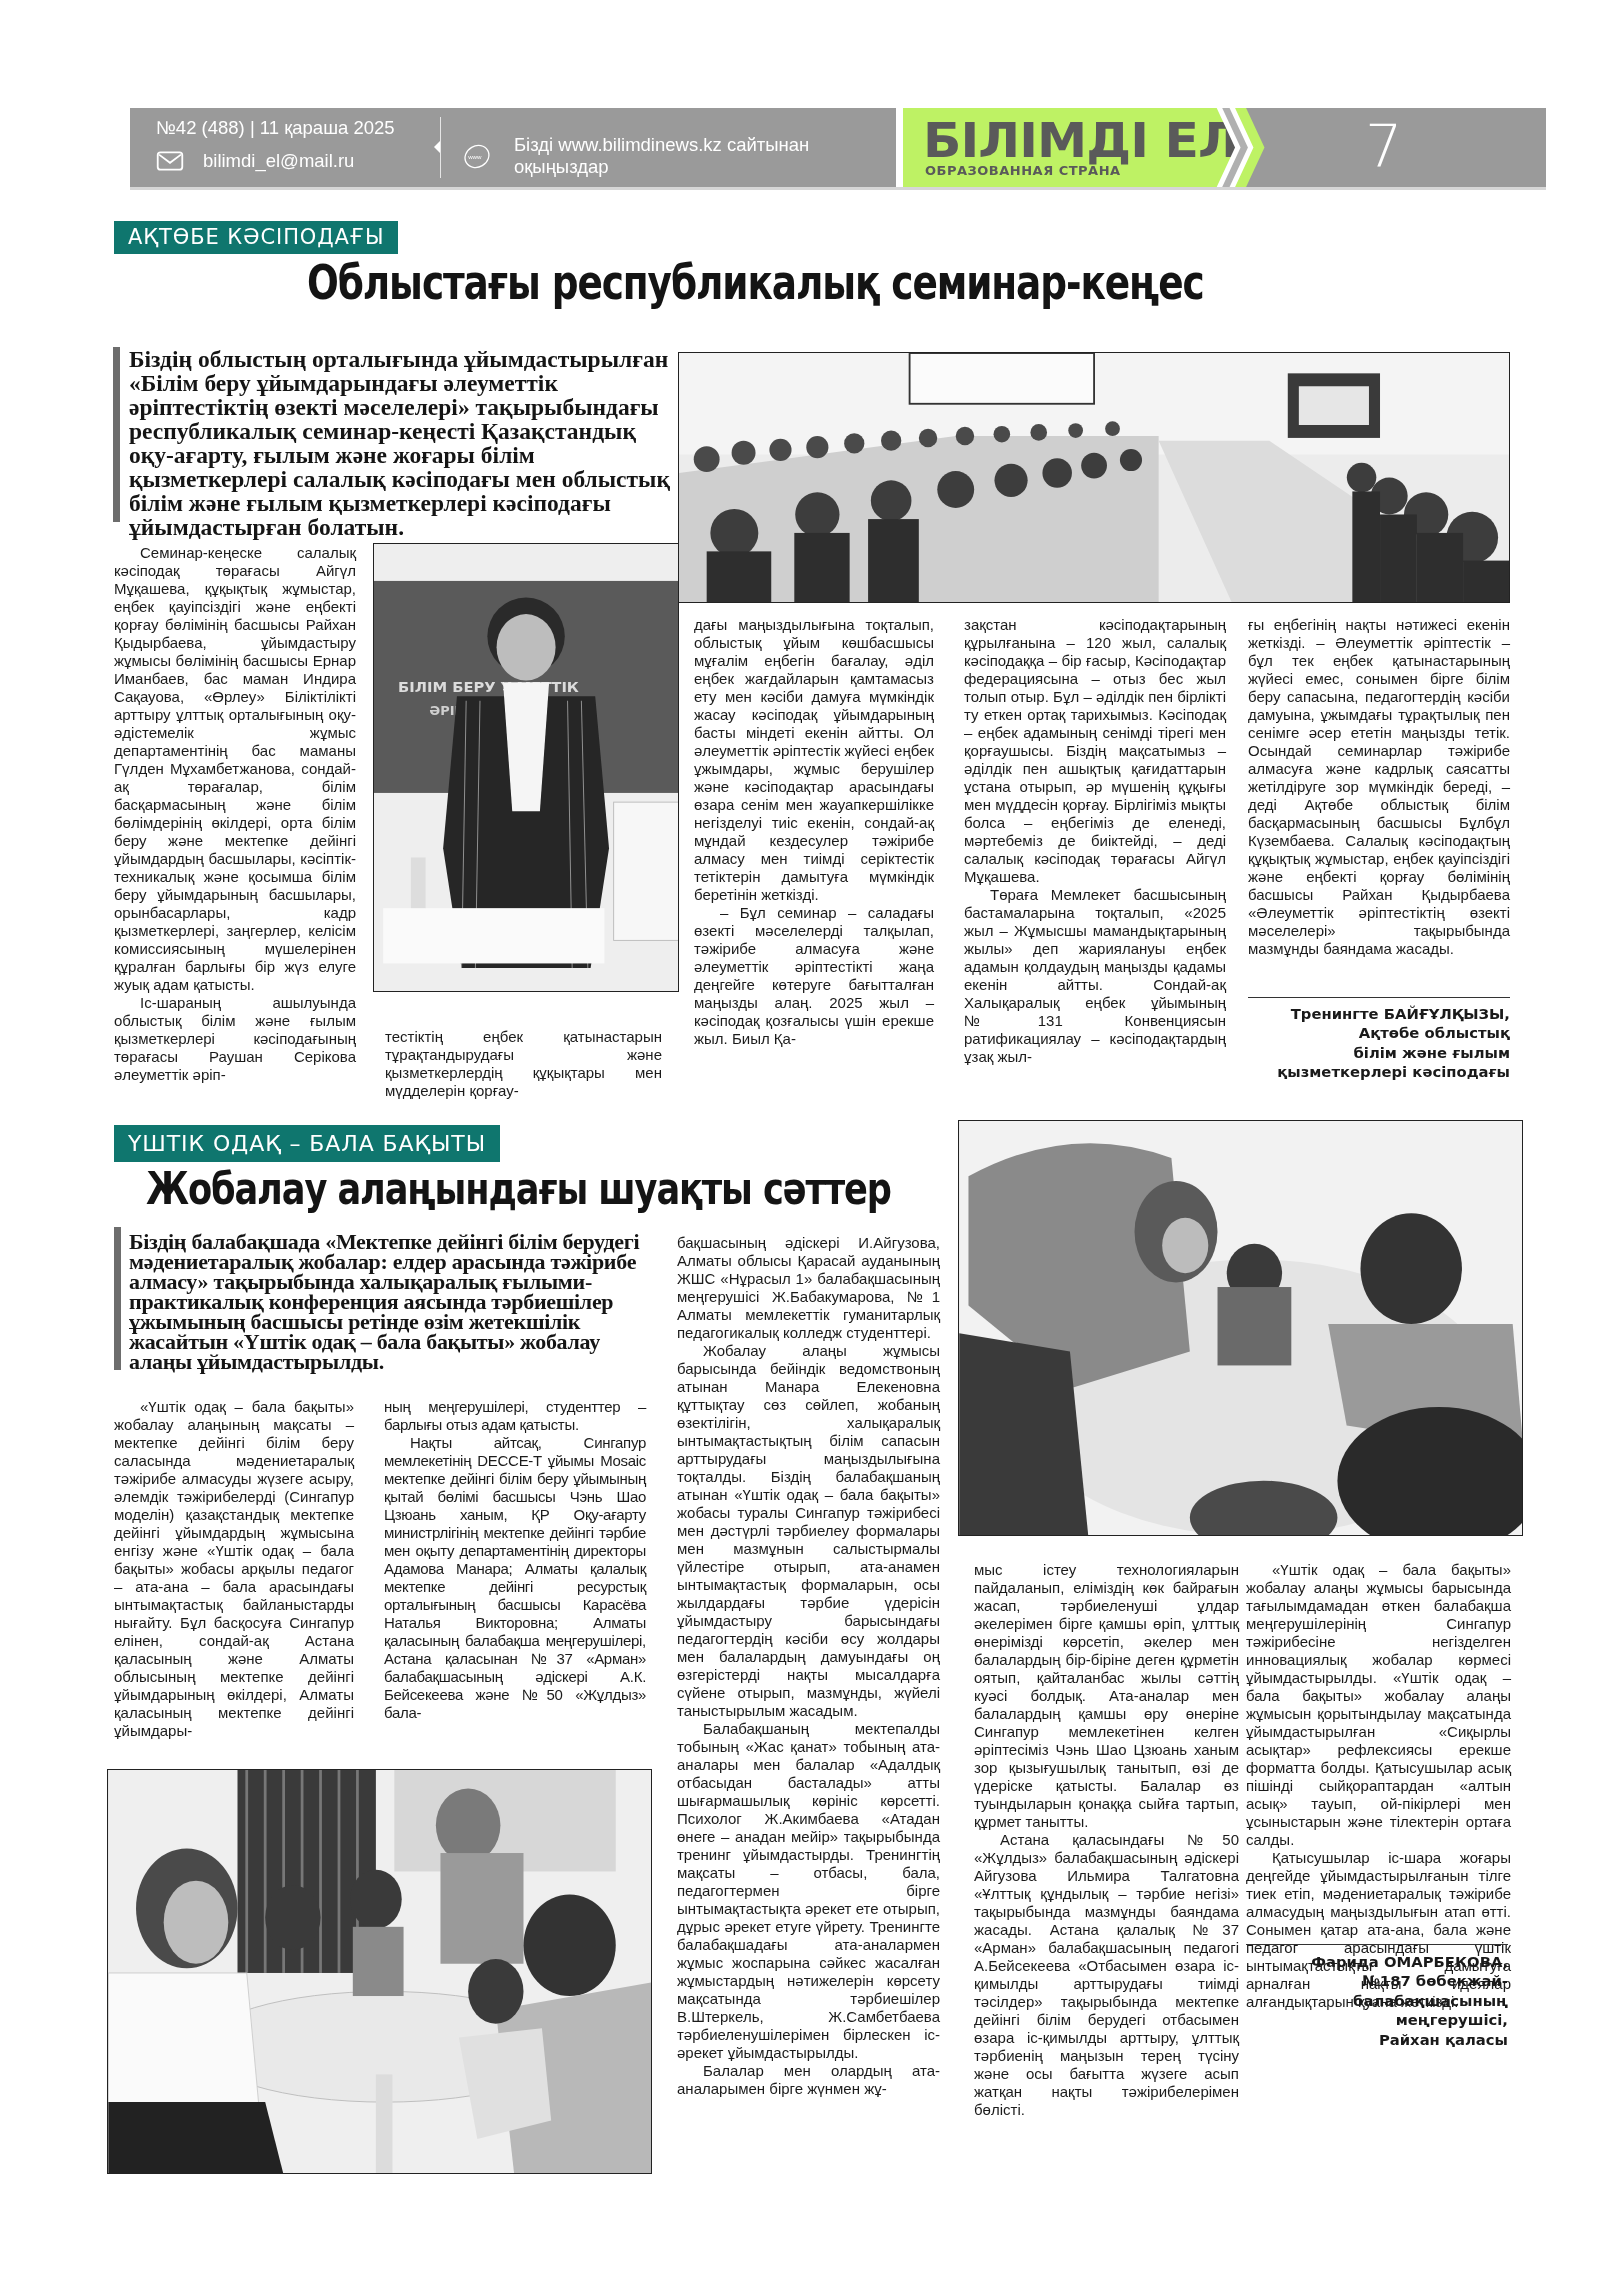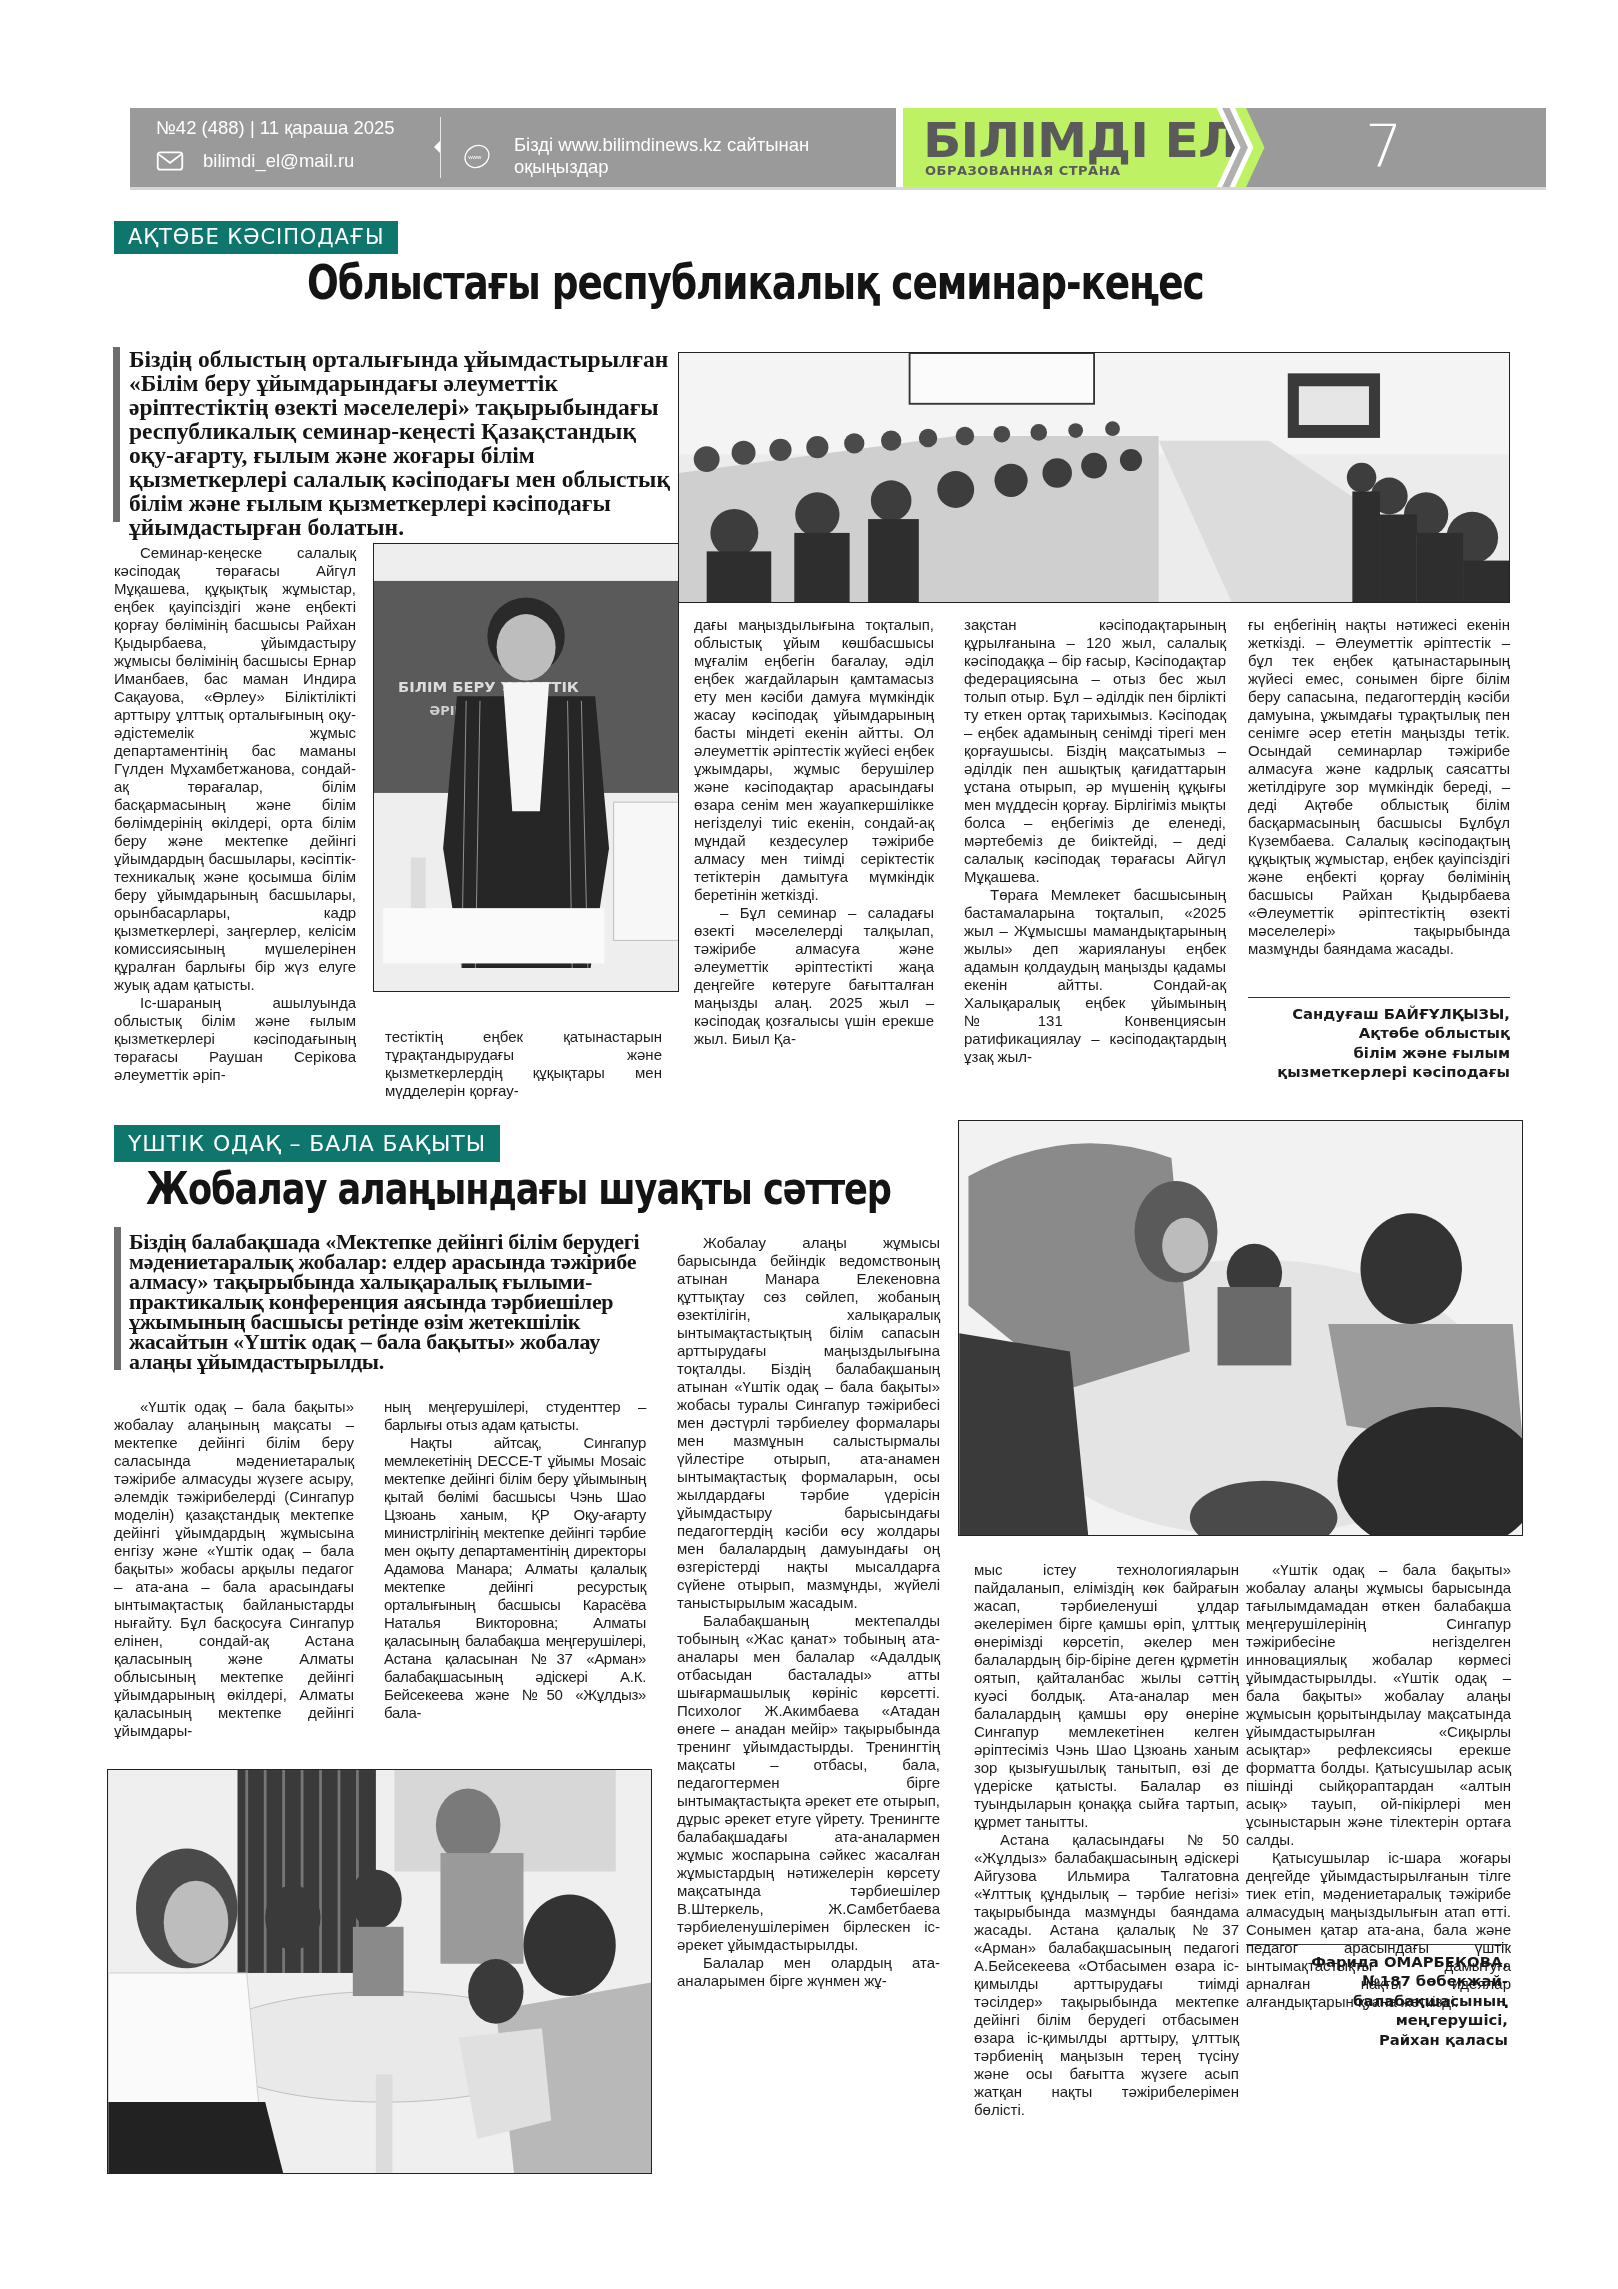--- a/index.html
+++ b/index.html
@@ -171,21 +171,21 @@
 <div class="col" style="left:964px; top:616px; width:262px;">
   <p class="noindent">зақстан кәсіподақтарының құрылғанына – 120 жыл, салалық кәсіподаққа – бір ғасыр, Кәсіподақтар федерациясына – отыз бес жыл толып отыр. Бұл – әділдік пен бірлікті ту еткен ортақ тарихымыз. Кәсіподақ – еңбек адамының сенімді тірегі мен қорғаушысы. Біздің мақсатымыз – әділдік пен ашықтық қағидаттарын ұстана отырып, әр мүшенің құқығы мен мүддесін қорғау. Бірлігіміз мықты болса – еңбегіміз де еленеді, мәртебеміз де биіктейді, – деді салалық кәсіподақ төрағасы Айгүл Мұқашева.</p>
   <p>Төраға Мемлекет басшысының бастамаларына тоқталып, «2025 жыл – Жұмысшы мамандықтарының жылы» деп жариялануы еңбек адамын қолдаудың маңызды қадамы екенін айтты. Сондай-ақ Халықаралық еңбек ұйымының №131 Конвенциясын ратификациялау – кәсіподақтардың ұзақ жыл-</p>
 </div>
 <div class="col" style="left:1248px; top:616px; width:262px;">
   <p class="noindent">ғы еңбегінің нақты нәтижесі екенін жеткізді. – Әлеуметтік әріптестік – бұл тек еңбек қатынастарының жүйесі емес, сонымен бірге білім беру сапасына, педагогтердің кәсіби дамуына, ұжымдағы тұрақтылық пен сенімге әсер ететін маңызды тетік. Осындай семинарлар тәжірибе алмасуға және кадрлық саясатты жетілдіруге зор мүмкіндік береді, – деді Ақтөбе облыстық білім басқармасының басшысы Бұлбұл Күзембаева. Салалық кәсіподақтың құқықтық жұмыстар, еңбек қауіпсіздігі және еңбекті қорғау бөлімінің басшысы Райхан Қыдырбаева «Әлеуметтік әріптестіктің өзекті мәселелері» тақырыбында мазмұнды баяндама жасады.</p>
 </div>
 
 <div class="sig-rule" style="left:1248px; top:997px; width:262px;"></div>
 <div class="sig" style="left:1248px; top:1004px; width:262px;">
-  <div>Сандуғаш БАЙҒҰЛҚЫЗЫ,</div>
+  <div>Тренингте БАЙҒҰЛҚЫЗЫ,</div>
   <div>Ақтөбе облыстық</div>
   <div>білім және ғылым</div>
   <div>қызметкерлері кәсіподағы</div>
 </div>
 
 <div class="rubric" style="left:114px; top:1125px; height:37px; line-height:37px; font-size:22px;">ҮШТІК ОДАҚ – БАЛА БАҚЫТЫ</div>
 <div class="headline" style="left:146px; top:1163px; font-size:44px; transform:scaleX(0.80);">Жобалау алаңындағы шуақты сәттер</div>
 
 <div class="lead-bar" style="left:114px; top:1227px; height:143px;"></div>
 <div class="lead" style="left:129px; top:1232px; width:521px; font-size:22px; line-height:20px; letter-spacing:-0.3px;">Біздің балабақшада «Мектепке дейінгі білім берудегі мәдениетаралық жобалар: елдер арасында тәжірибе алмасу» тақырыбында халықаралық ғылыми-практикалық конференция аясында тәрбиешілер ұжымының басшысы ретінде өзім жетекшілік жасайтын «Үштік одақ – бала бақыты» жобалау алаңы ұйымдастырылды.</div>
@@ -208,20 +208,21 @@
 </div>
 
 <div class="col" style="left:114px; top:1398px; width:240px;">
   <p>«Үштік одақ – бала бақыты» жобалау алаңының мақсаты – мектепке дейінгі білім беру саласында мәдениетаралық тәжірибе алмасуды жүзеге асыру, әлемдік тәжірибелерді (Сингапур моделін) қазақстандық мектепке дейінгі ұйымдардың жұмысына енгізу және «Үштік одақ – бала бақыты» жобасы арқылы педагог – ата-ана – бала арасындағы ынтымақтастық байланыстарды нығайту. Бұл басқосуға Сингапур елінен, сондай-ақ Астана қаласының және Алматы облысының мектепке дейінгі ұйымдарының өкілдері, Алматы қаласының мектепке дейінгі ұйымдары-</p>
 </div>
 <div class="col narrow" style="left:384px; top:1398px; width:262px;">
   <p class="noindent">ның меңгерушілері, студенттер – барлығы отыз адам қатысты.</p>
   <p>Нақты айтсақ, Сингапур мемлекетінің DECCE-T ұйымы Mosaic мектепке дейінгі білім беру ұйымының қытай бөлімі басшысы Чэнь Шао Цзюань ханым, ҚР Оқу-ағарту министрлігінің мектепке дейінгі тәрбие мен оқыту департаментінің директоры Адамова Манара; Алматы қалалық мектепке дейінгі ресурстық орталығының басшысы Карасёва Наталья Викторовна; Алматы қаласының балабақша меңгерушілері, Астана қаласынан №37 «Арман» балабақшасының әдіскері А.К. Бейсекеева және №50 «Жұлдыз» бала-</p>
 </div>
 <div class="col" style="left:677px; top:1234px; width:263px;">
+  <p class="noindent">бақшасының әдіскері И.Айгузова, Алматы облысы Қарасай ауданының ЖШС «Нұрасыл 1» балабақшасының меңгерушісі Ж.Бабакумарова, №1 Алматы мемлекеттік гуманитарлық педагогикалық колледж студенттері.</p>
   <p>Жобалау алаңы жұмысы барысында бейіндік ведомствоның атынан Манара Елекеновна құттықтау сөз сөйлеп, жобаның өзектілігін, халықаралық ынтымақтастықтың білім сапасын арттырудағы маңыздылығына тоқталды. Біздің балабақшаның атынан «Үштік одақ – бала бақыты» жобасы туралы Сингапур тәжірибесі мен дәстүрлі тәрбиелеу формалары мен мазмұнын салыстырмалы үйлестіре отырып, ата-анамен ынтымақтастық формаларын, осы жылдардағы тәрбие үдерісін ұйымдастыру барысындағы педагогтердің кәсіби өсу жолдары мен балалардың дамуындағы оң өзгерістерді нақты мысалдарға сүйене отырып, мазмұнды, жүйелі таныстырылым жасадым.</p>
   <p>Балабақшаның мектепалды тобының «Жас қанат» тобының ата-аналары мен балалар «Адалдық отбасыдан басталады» атты шығармашылық көрініс көрсетті. Психолог Ж.Акимбаева «Атадан өнеге – анадан мейір» тақырыбында тренинг ұйымдастырды. Тренингтің мақсаты – отбасы, бала, педагогтермен бірге ынтымақтастықта әрекет ете отырып, дұрыс әрекет етуге үйрету. Тренингте балабақшадағы ата-аналармен жұмыс жоспарына сәйкес жасалған жұмыстардың нәтижелерін көрсету мақсатында тәрбиешілер В.Штеркель, Ж.Самбетбаева тәрбиеленушілерімен бірлескен іс-әрекет ұйымдастырылды.</p>
   <p>Балалар мен олардың ата-аналарымен бірге жүнмен жұ-</p>
 </div>
 <div class="col" style="left:974px; top:1561px; width:265px;">
   <p class="noindent">мыс істеу технологияларын пайдаланып, еліміздің көк байрағын жасап, тәрбиеленуші ұлдар әкелерімен бірге қамшы өріп, ұлттық өнерімізді көрсетіп, әкелер мен балалардың бір-біріне деген құрметін оятып, қайталанбас жылы сәттің куәсі болдық. Ата-аналар мен балалардың қамшы өру өнеріне Сингапур мемлекетінен келген әріптесіміз Чэнь Шао Цзюань ханым зор қызығушылық танытып, өзі де үдеріске қатысты. Балалар өз туындыларын қонаққа сыйға тартып, құрмет танытты.</p>
   <p>Астана қаласындағы №50 «Жұлдыз» балабақшасының әдіскері Айгузова Ильмира Талгатовна «Ұлттық құндылық – тәрбие негізі» тақырыбында мазмұнды баяндама жасады. Астана қалалық №37 «Арман» балабақшасының педагогі А.Бейсекеева «Отбасымен өзара іс-қимылды арттырудағы тиімді тәсілдер» тақырыбында мектепке дейінгі білім берудегі отбасымен өзара іс-қимылды арттыру, ұлттық тәрбиенің маңызын терең түсіну және осы бағытта жүзеге асып жатқан нақты тәжірибелерімен бөлісті.</p>
 </div>
 <div class="col" style="left:1246px; top:1561px; width:265px;">
   <p>«Үштік одақ – бала бақыты» жобалау алаңы жұмысы барысында тағылымдамадан өткен балабақша меңгерушілерінің Сингапур тәжірибесіне негізделген инновациялық жобалар көрмесі ұйымдастырылды. «Үштік одақ – бала бақыты» жобалау алаңы жұмысын қорытындылау мақсатында ұйымдастырылған «Сиқырлы асықтар» рефлексиясы ерекше форматта болды. Қатысушылар асық пішінді сыйқораптардан «алтын асық» тауып, ой-пікірлері мен ұсыныстарын және тілектерін ортаға салды.</p>

